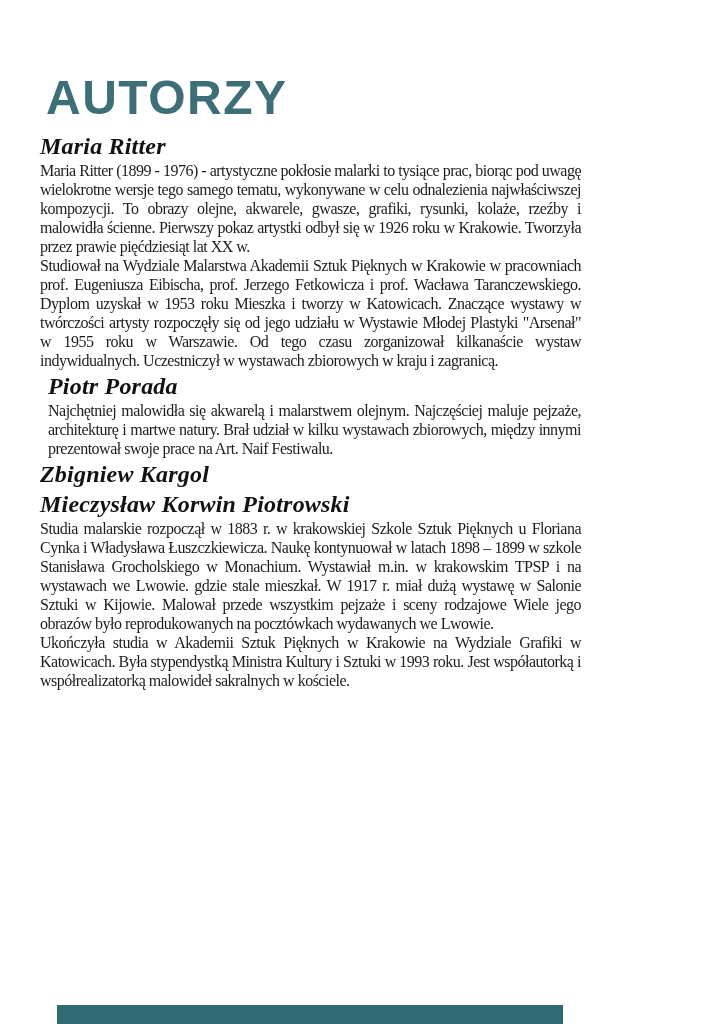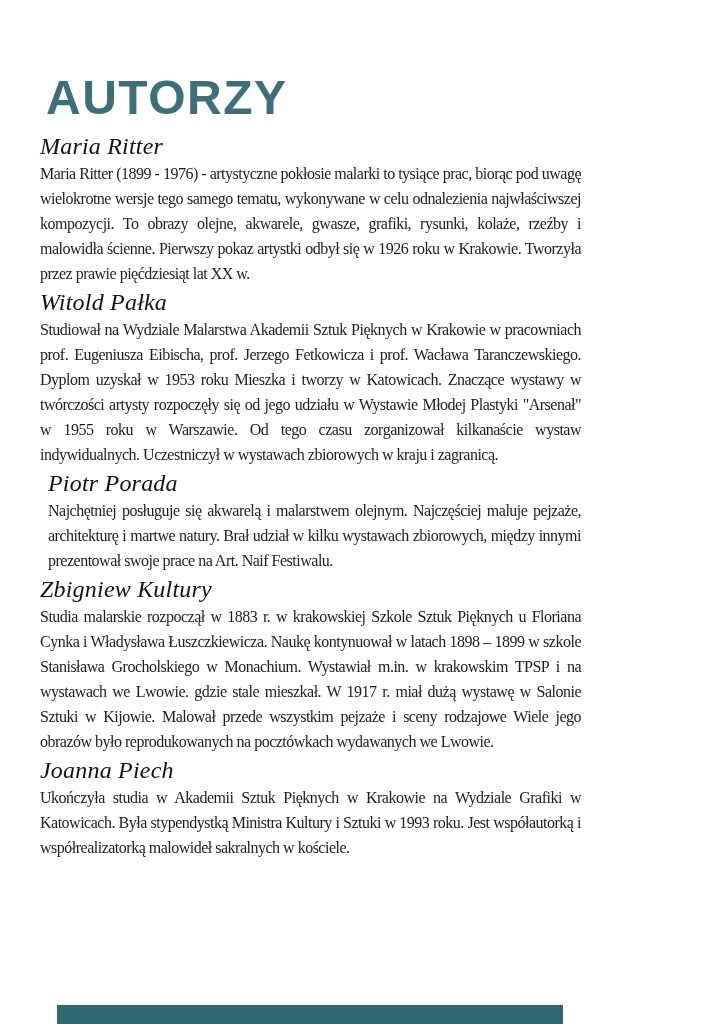--- a/index.html
+++ b/index.html
@@ -25,30 +25,30 @@
     line-height: 1;
     letter-spacing: 1.5px;
     color: var(--accent, #3E6F79);
     margin: 0 0 10px 6px;
   }
   .author-section { margin: 0; }
   .author-section.indented { padding-left: 8px; }
   h2.author-name {
     font-family: "Liberation Serif", serif;
     font-style: italic;
-    font-weight: 400;
+    font-weight: 700;
     font-size: 24px;
     line-height: 28px;
     color: #121212;
     margin: 2px 0 1px 0;
     letter-spacing: 0.2px;
   }
   p.author-bio {
     font-size: 16px;
-    line-height: 25px;
+    line-height: 19px;
     letter-spacing: -0.5px;
     text-align: justify;
     margin: 0;
   }
   .footer-bar {
     position: absolute;
     left: 57px;
     top: 1005px;
     width: 506px;
     height: 19px;
@@ -61,37 +61,36 @@
 <div class="page">
 
   <h1 class="page-title">AUTORZY</h1>
 
   <section class="author-section">
     <h2 class="author-name">Maria Ritter</h2>
     <p class="author-bio">Maria Ritter (1899 - 1976) - artystyczne pokłosie malarki to tysiące prac, biorąc pod uwagę wielokrotne wersje tego samego tematu, wykonywane w celu odnalezienia najwłaściwszej kompozycji. To obrazy olejne, akwarele, gwasze, grafiki, rysunki, kolaże, rzeźby i malowidła ścienne. Pierwszy pokaz artystki odbył się w 1926 roku w Krakowie. Tworzyła przez prawie pięćdziesiąt lat XX w.</p>
   </section>
 
   <section class="author-section">
-    <h2 class="author-name">Witold Pałka</h2>
     <p class="author-bio">Studiował na Wydziale Malarstwa Akademii Sztuk Pięknych w Krakowie w pracowniach prof. Eugeniusza Eibischa, prof. Jerzego Fetkowicza i prof. Wacława Taranczewskiego. Dyplom uzyskał w 1953 roku Mieszka i tworzy w Katowicach. Znaczące wystawy w twórczości artysty rozpoczęły się od jego udziału w Wystawie Młodej Plastyki "Arsenał" w 1955 roku w Warszawie. Od tego czasu zorganizował kilkanaście wystaw indywidualnych. Uczestniczył w wystawach zbiorowych w kraju i zagranicą.</p>
   </section>
 
   <section class="author-section indented">
     <h2 class="author-name">Piotr Porada</h2>
-    <p class="author-bio">Najchętniej posługuje się akwarelą i malarstwem olejnym. Najczęściej maluje pejzaże, architekturę i martwe natury. Brał udział w kilku wystawach zbiorowych, między innymi prezentował swoje prace na Art. Naif Festiwalu.</p>
+    <p class="author-bio">Najchętniej malowidła się akwarelą i malarstwem olejnym. Najczęściej maluje pejzaże, architekturę i martwe natury. Brał udział w kilku wystawach zbiorowych, między innymi prezentował swoje prace na Art. Naif Festiwalu.</p>
   </section>
 
   <section class="author-section">
-    <h2 class="author-name">Zbigniew Kultury</h2>
+    <h2 class="author-name">Zbigniew Kargol</h2>
   </section>
 
   <section class="author-section">
+    <h2 class="author-name">Mieczysław Korwin Piotrowski</h2>
     <p class="author-bio">Studia malarskie rozpoczął w 1883 r. w krakowskiej Szkole Sztuk Pięknych u Floriana Cynka i Władysława Łuszczkiewicza. Naukę kontynuował w latach 1898 – 1899 w szkole Stanisława Grocholskiego w Monachium. Wystawiał m.in. w krakowskim TPSP i na wystawach we Lwowie. gdzie stale mieszkał. W 1917 r. miał dużą wystawę w Salonie Sztuki w Kijowie. Malował przede wszystkim pejzaże i sceny rodzajowe Wiele jego obrazów było reprodukowanych na pocztówkach wydawanych we Lwowie.</p>
   </section>
 
   <section class="author-section">
-    <h2 class="author-name">Joanna Piech</h2>
     <p class="author-bio">Ukończyła studia w Akademii Sztuk Pięknych w Krakowie na Wydziale Grafiki w Katowicach. Była stypendystką Ministra Kultury i Sztuki w 1993 roku. Jest współautorką i współrealizatorką malowideł sakralnych w kościele.</p>
   </section>
 
 </div>
 
 <div class="footer-bar"></div>
 
 </body></html>

